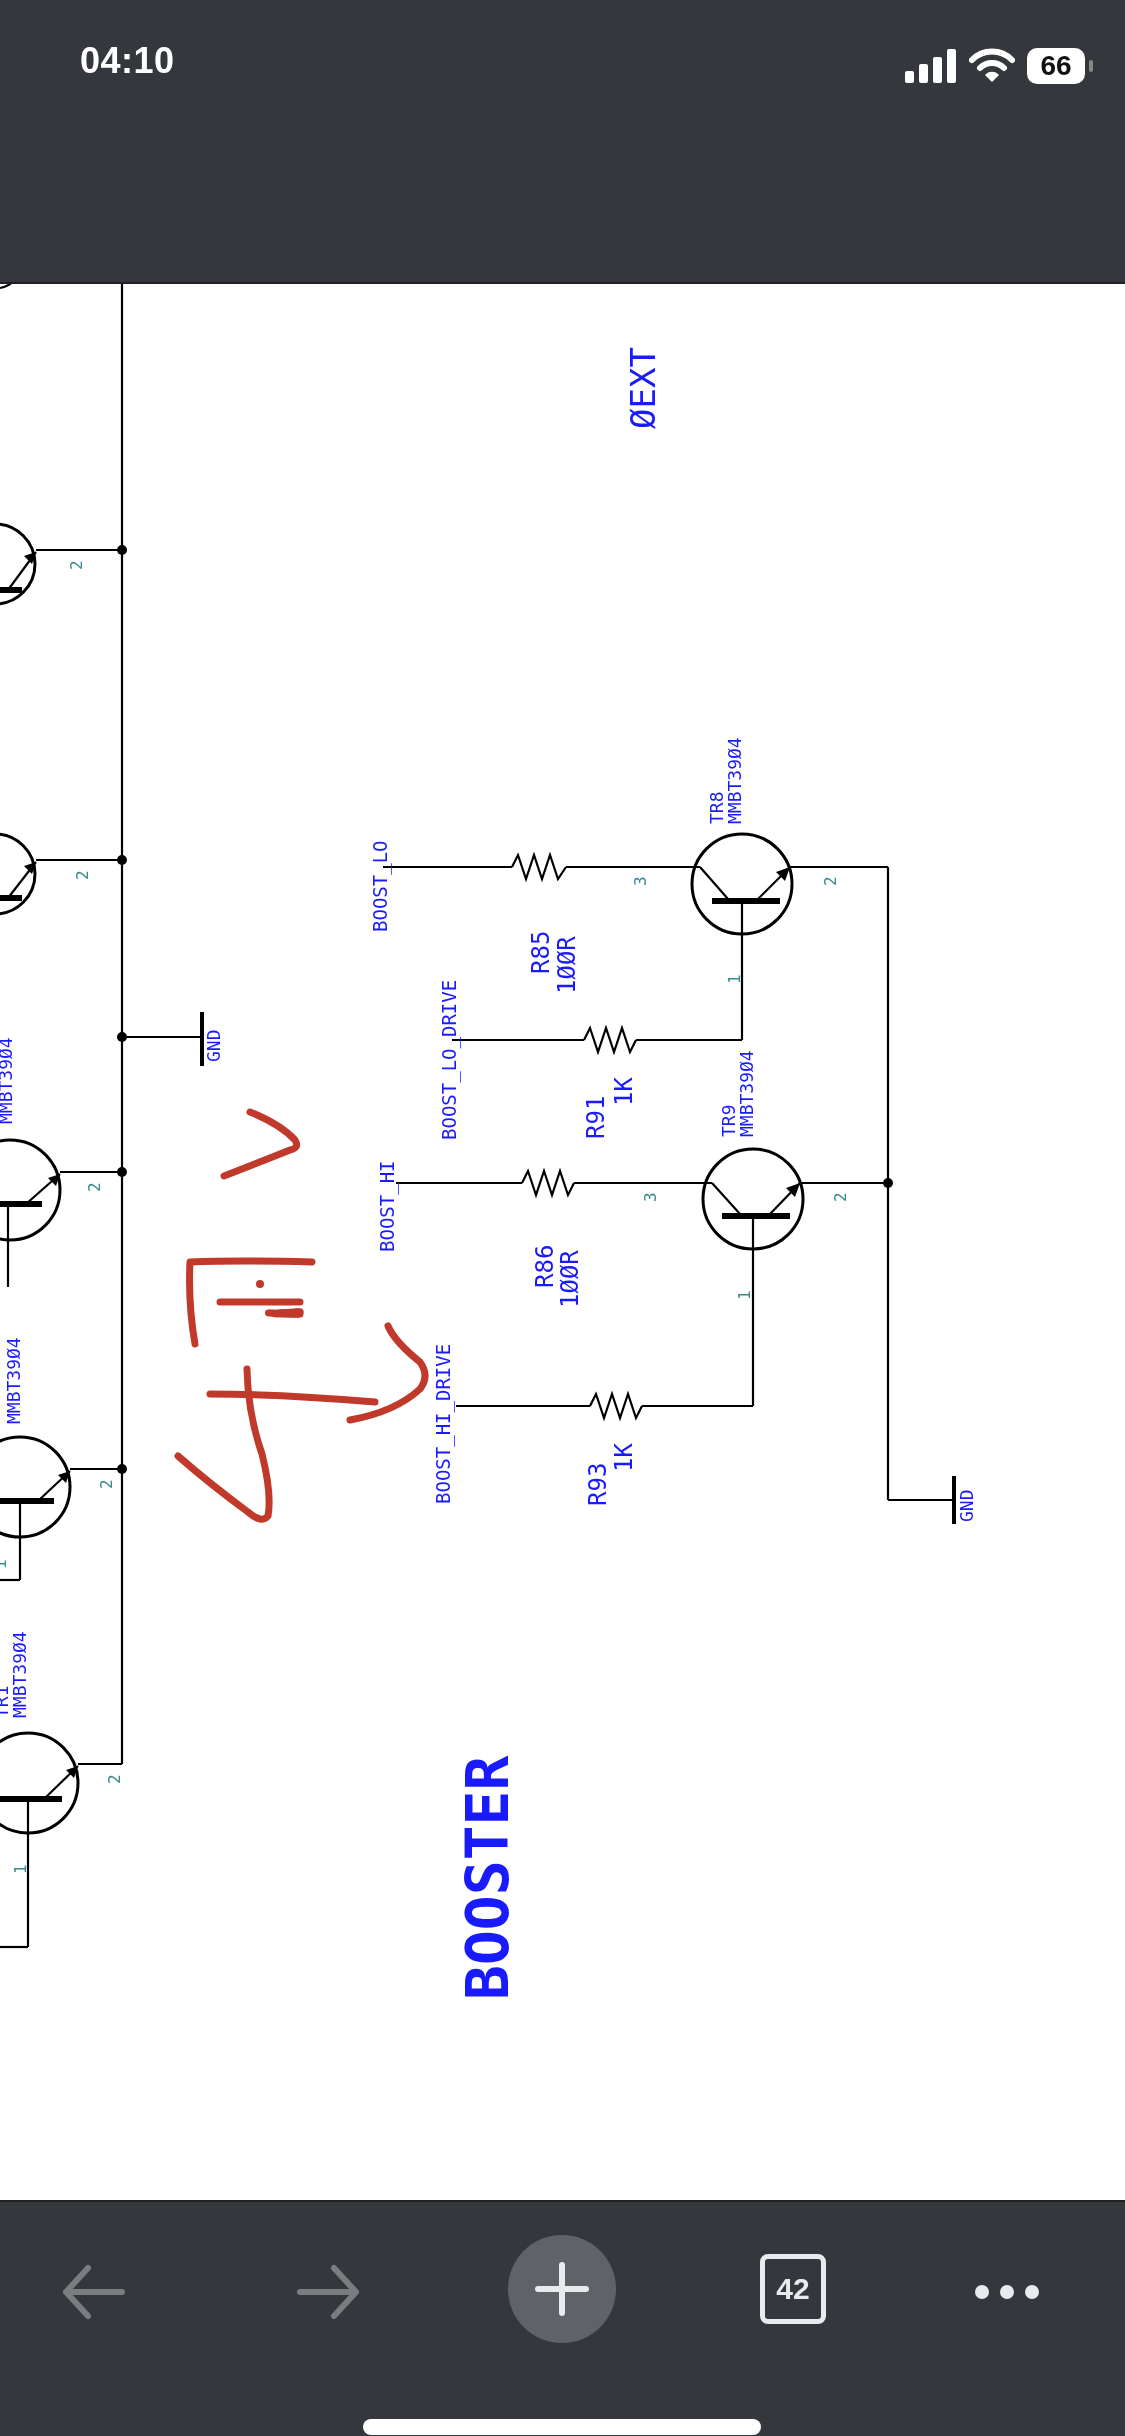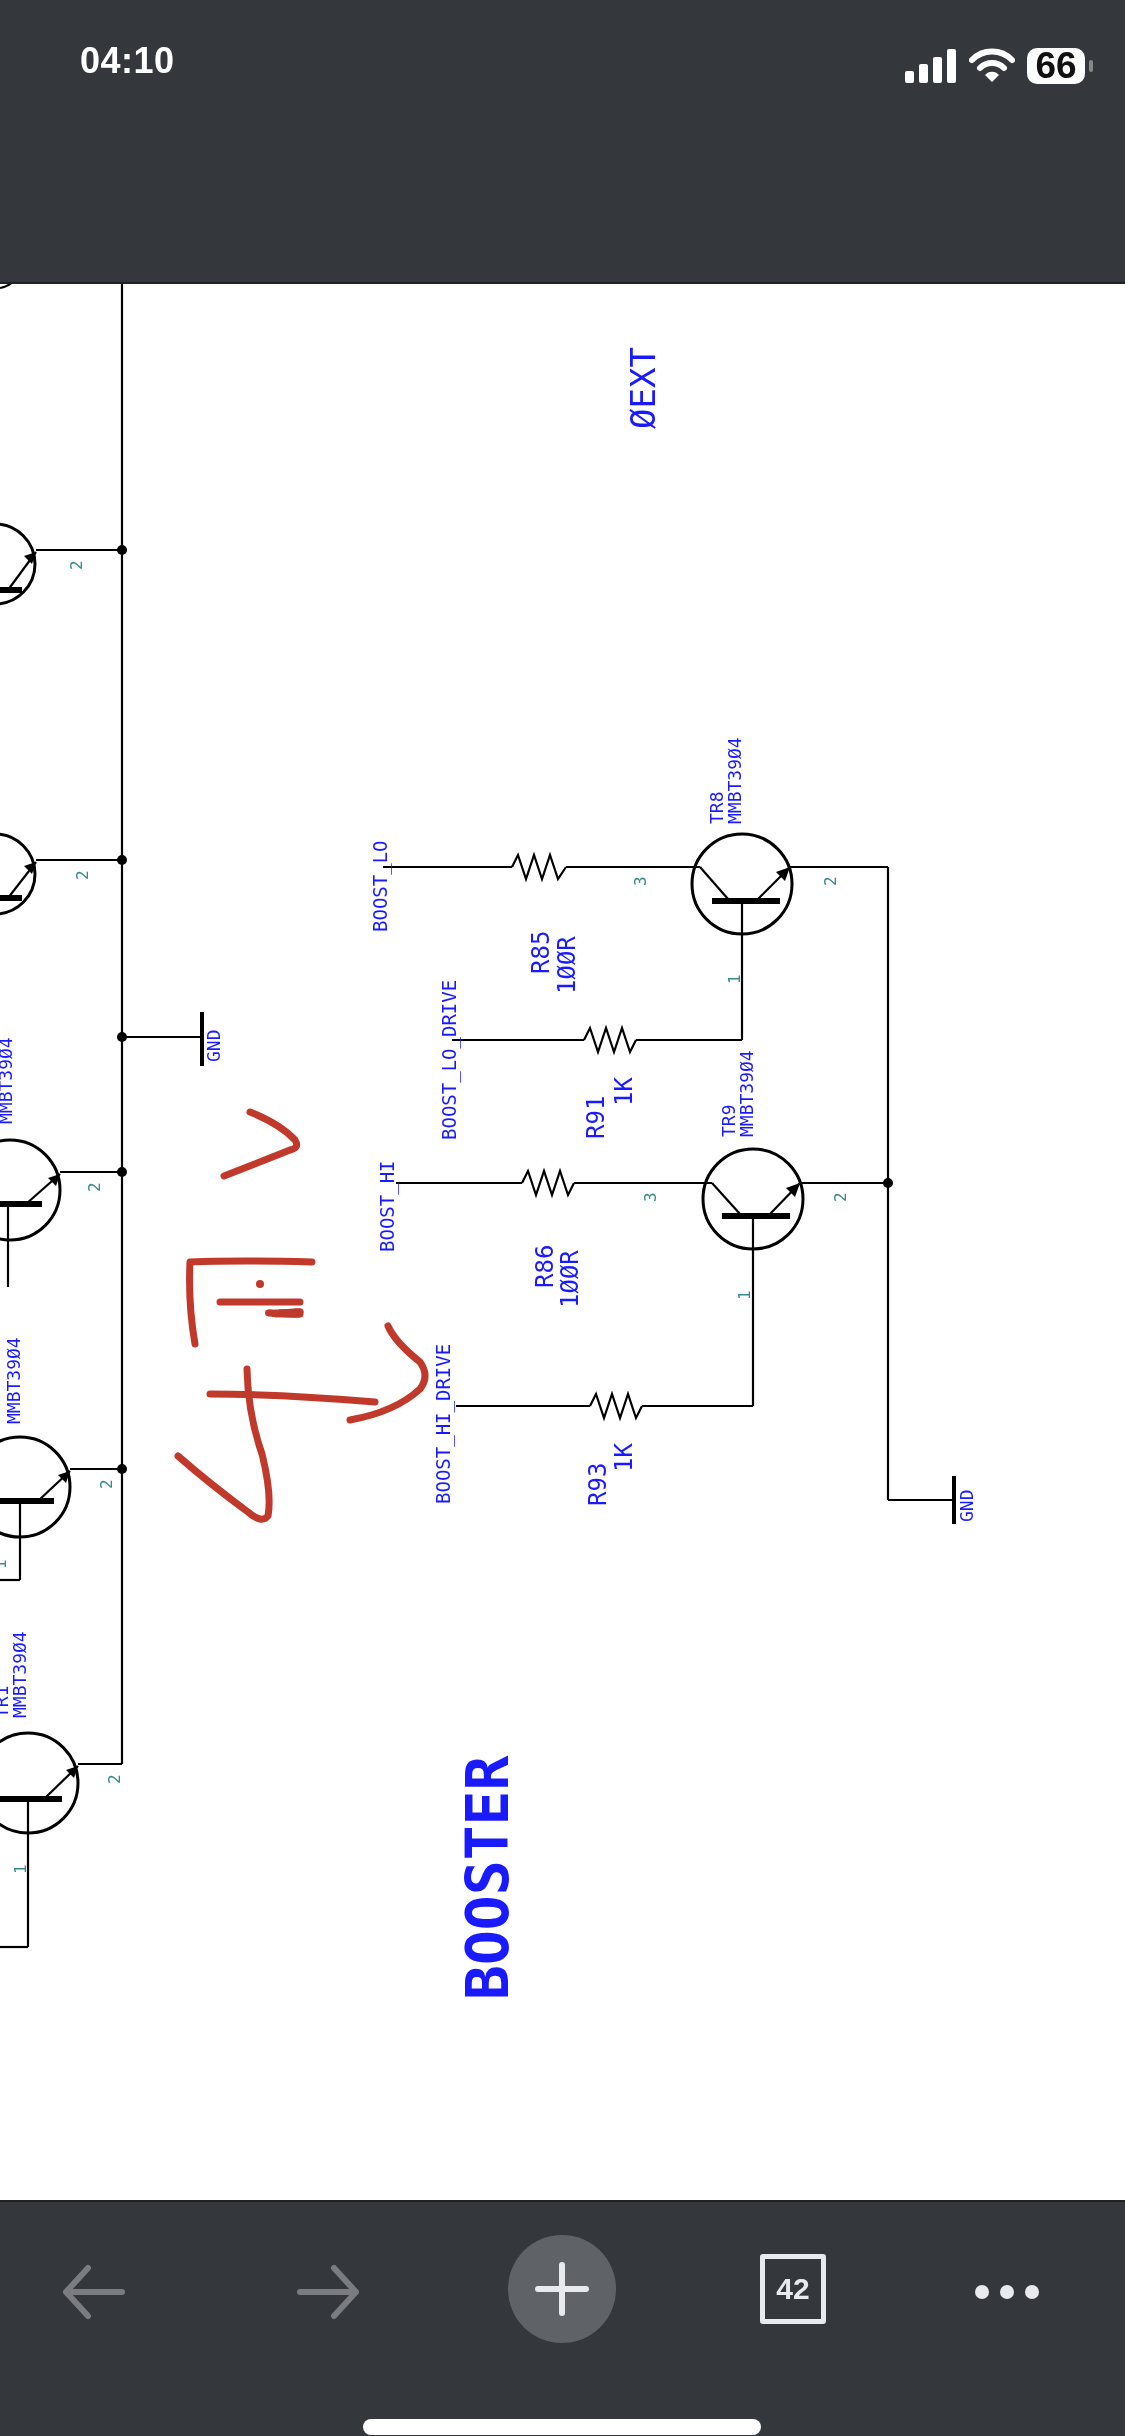--- a/index.html
+++ b/index.html
@@ -1,32 +1,32 @@
 <!DOCTYPE html>
 <html><head>
 <meta charset="utf-8">
 <style>
   html, body { margin:0; padding:0; }
   body { width:1125px; height:2436px; position:relative; overflow:hidden; background:#ffffff; font-family:"Liberation Sans", sans-serif; }
   .topbar { position:absolute; left:0; top:0; width:1125px; height:282px; background:#34373b; border-bottom:2px solid #1f2123; }
   .status-time { position:absolute; left:80px; top:40px; color:#fff; font-size:36px; font-weight:600; letter-spacing:0.5px; }
   .status-right { position:absolute; right:40px; top:48px; display:flex; align-items:center; gap:12px; }
-  .battery { width:58px; height:36px; border-radius:10px; background:#fff; color:#111; font-weight:700; font-size:37px; display:flex; align-items:center; justify-content:center; position:relative; }
+  .battery { width:58px; height:36px; border-radius:10px; background:#fff; color:#111; font-weight:700; font-size:28px; display:flex; align-items:center; justify-content:center; position:relative; }
   .battery::after { content:""; position:absolute; right:-8px; top:12px; width:4px; height:12px; border-radius:2px; background:#888; }
   .urlbar { position:absolute; left:30px; top:145px; width:1065px; height:106px; border-radius:53px; background:#5f6368; }
   .urlbar .url { position:absolute; left:0; right:0; top:28px; text-align:center; color:#f1f1f1; font-size:39px; }
   .url-info { display:inline-block; width:26px; height:26px; border:2.5px solid #f1f1f1; border-radius:50%; font-size:18px; line-height:26px; text-align:center; vertical-align:middle; margin-right:8px; font-family:"DejaVu Serif", serif; }
   .lens-btn { position:absolute; left:62px; top:28px; width:56px; height:56px; }
   .share-btn { position:absolute; right:42px; top:22px; width:56px; height:64px; }
   .canvas { position:absolute; left:0; top:284px; width:1125px; height:1916px; background:#fff; }
   .canvas svg { position:absolute; left:0; top:0; }
   .bottombar { position:absolute; left:0; top:2200px; width:1125px; height:236px; background:#34373b; border-top:2px solid #1f2123; }
   .navbtn { position:absolute; top:50px; height:80px; display:flex; align-items:center; justify-content:center; }
   .newtab { position:absolute; left:508px; top:33px; width:108px; height:108px; border-radius:50%; background:#5f6368; display:flex; align-items:center; justify-content:center; }
-  .tabcount { position:absolute; left:760px; top:52px; width:66px; height:70px; border:5px solid #e8eaed; border-radius:3px; box-sizing:border-box; color:#e8eaed; font-size:30px; font-weight:700; display:flex; align-items:center; justify-content:center; }
+  .tabcount { position:absolute; left:760px; top:52px; width:66px; height:70px; border:5px solid #e8eaed; border-radius:8px; box-sizing:border-box; color:#e8eaed; font-size:30px; font-weight:700; display:flex; align-items:center; justify-content:center; }
   .home-ind { position:absolute; left:363px; top:217px; width:398px; height:16px; border-radius:8px; background:#fff; }
   .stxt { font-family:"DejaVu Sans Mono", monospace; fill:#1a1aff; }
   .pin { font-family:"DejaVu Sans Mono", monospace; fill:#3a8b8b; font-size:16px; }
 </style>
 </head>
 <body>
 
 <div class="topbar">
   <div class="status-time">04:10</div>
   <div class="status-right">

